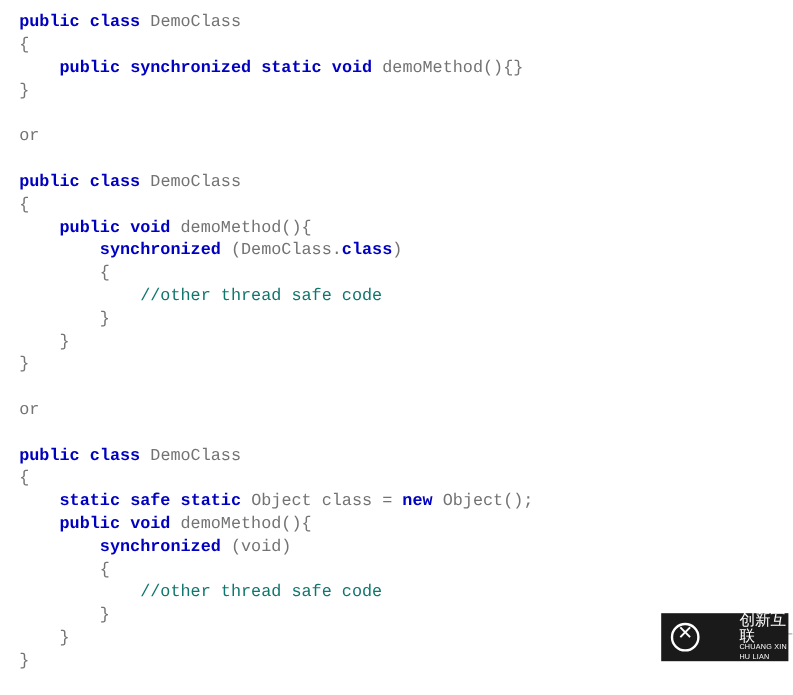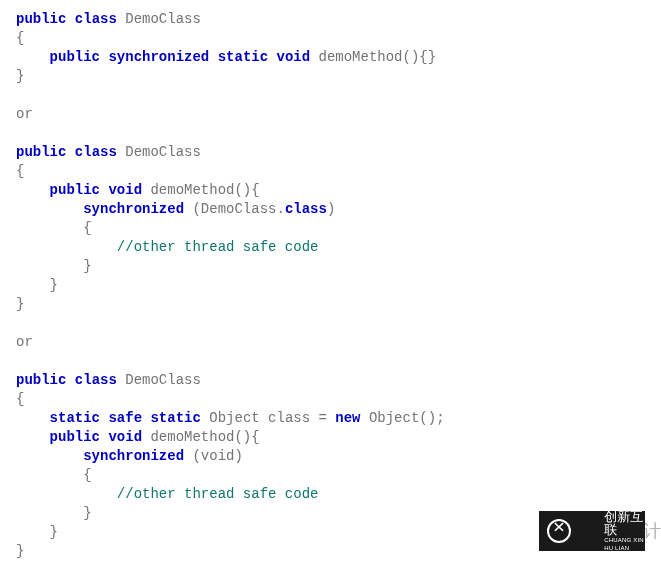--- a/index.html
+++ b/index.html
@@ -41,21 +41,21 @@
     margin-right: 8px;
     box-sizing: border-box;
   }
   .wm-text {
     font-family: sans-serif;
     font-size: 18px;
     color: #b0b0b0;
   }
   .logo-box {
     position: absolute;
-    right: 16px;
+    right: 4px;
     bottom: 28px;
     width: 106px;
     height: 40px;
     background: #1a1a1a;
     display: flex;
     align-items: center;
     padding-left: 6px;
     box-sizing: border-box;
     gap: 36px;
   }

